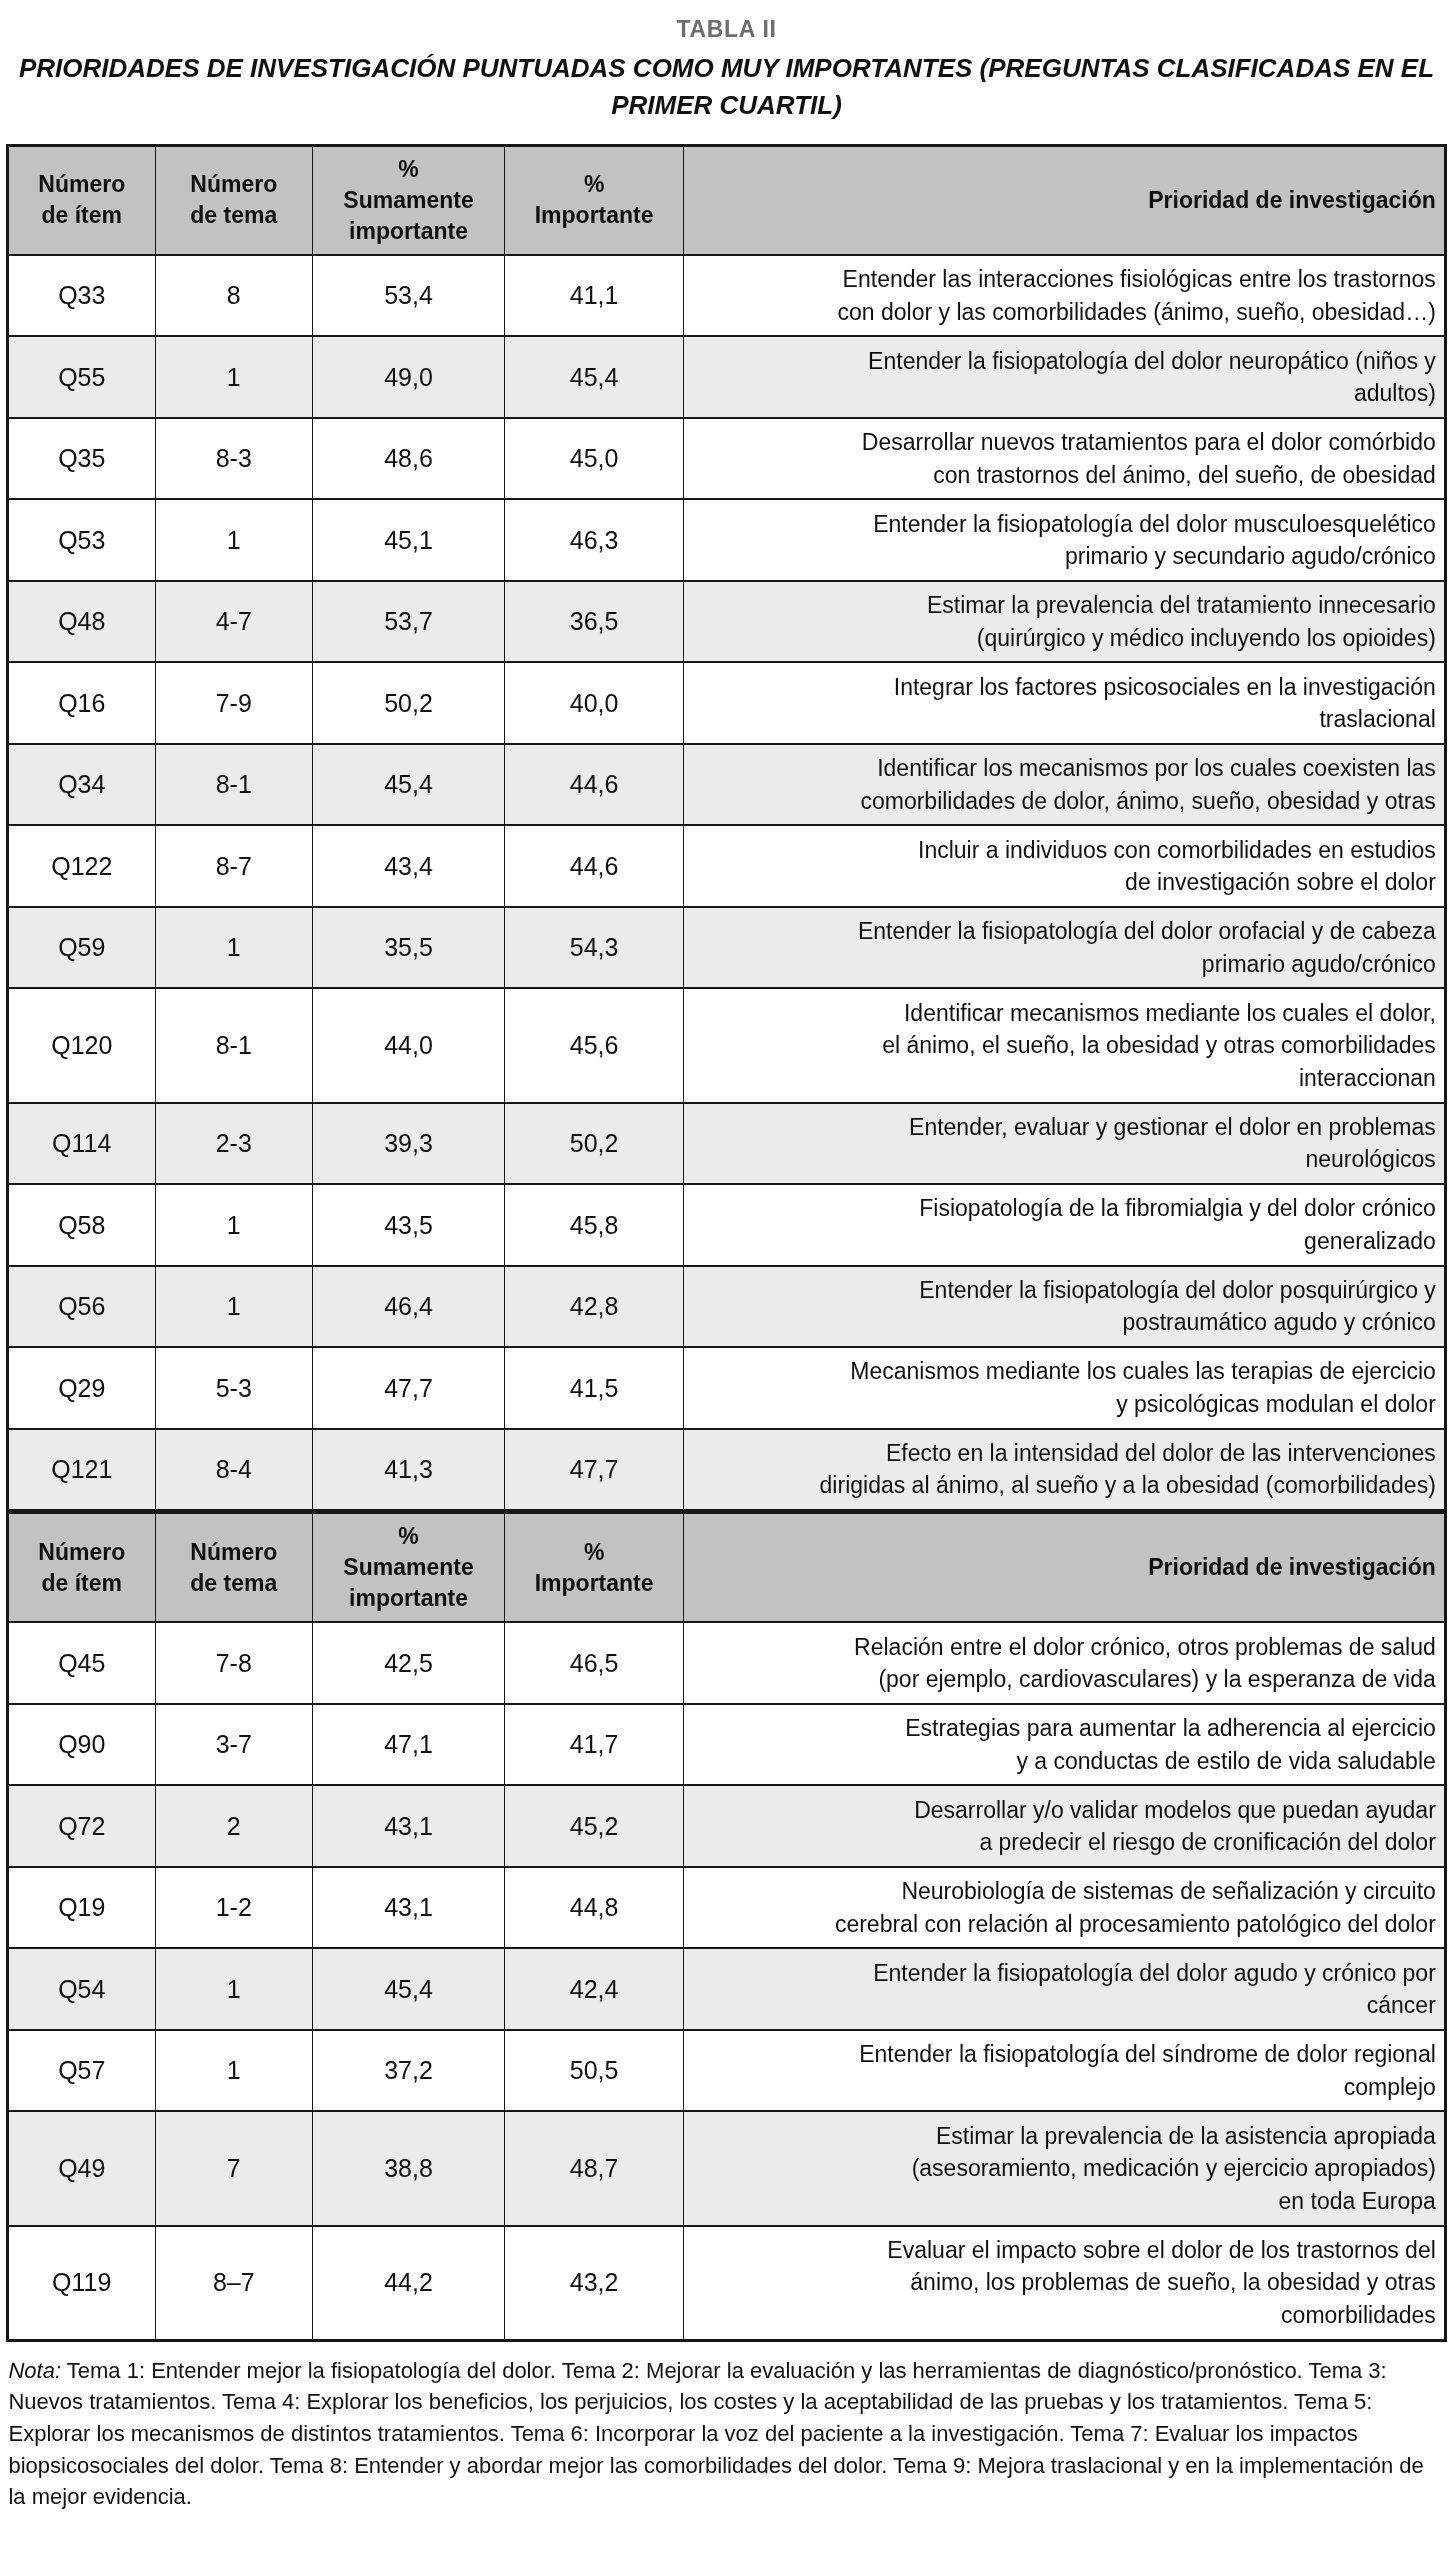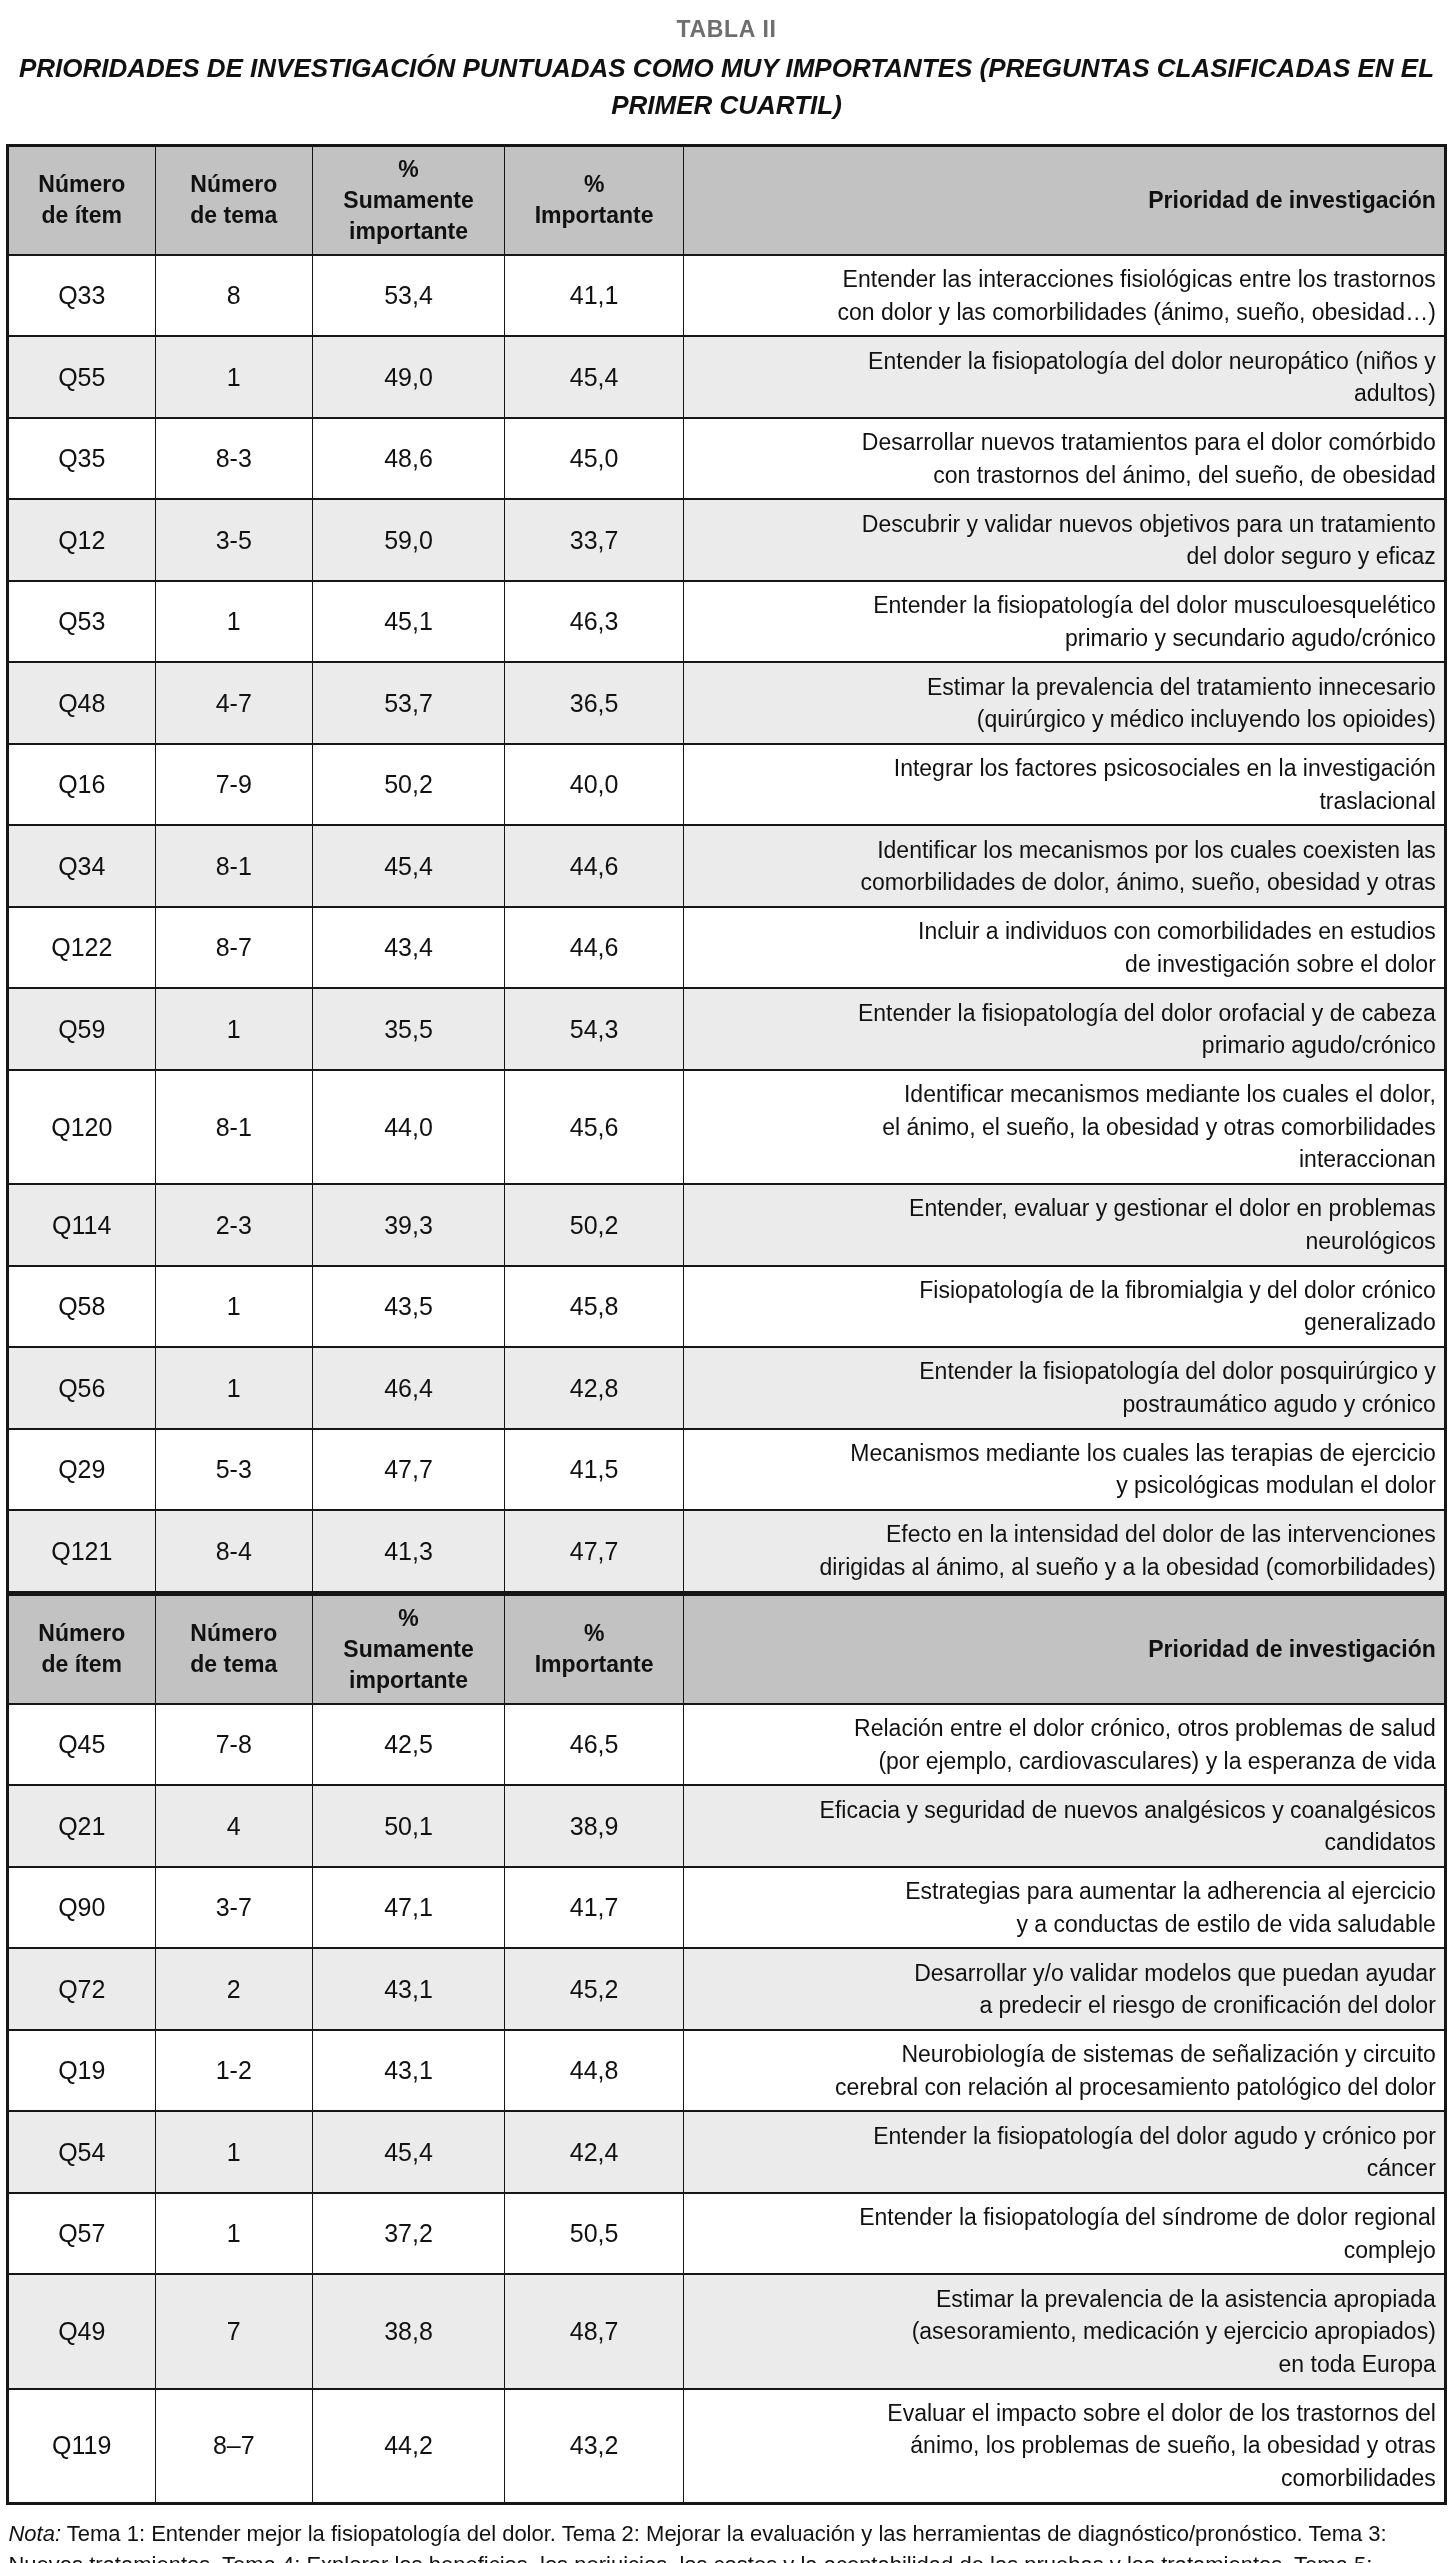--- a/index.html
+++ b/index.html
@@ -132,28 +132,20 @@
 adultos)</td>
         </tr>
         <tr class="data-row">
           <td class="col-center">Q35</td>
           <td class="col-center">8-3</td>
           <td class="col-center">48,6</td>
           <td class="col-center">45,0</td>
           <td class="col-priority">Desarrollar nuevos tratamientos para el dolor comórbido
 con trastornos del ánimo, del sueño, de obesidad</td>
         </tr>
-        <tr class="data-row alt-row">
-          <td class="col-center">Q12</td>
-          <td class="col-center">3-5</td>
-          <td class="col-center">59,0</td>
-          <td class="col-center">33,7</td>
-          <td class="col-priority">Descubrir y validar nuevos objetivos para un tratamiento
-del dolor seguro y eficaz</td>
-        </tr>
         <tr class="data-row">
           <td class="col-center">Q53</td>
           <td class="col-center">1</td>
           <td class="col-center">45,1</td>
           <td class="col-center">46,3</td>
           <td class="col-priority">Entender la fisiopatología del dolor musculoesquelético
 primario y secundario agudo/crónico</td>
         </tr>
         <tr class="data-row alt-row">
           <td class="col-center">Q48</td>
@@ -257,28 +249,20 @@
           <th class="col-priority">Prioridad de investigación</th>
         </tr>
         <tr class="data-row">
           <td class="col-center">Q45</td>
           <td class="col-center">7-8</td>
           <td class="col-center">42,5</td>
           <td class="col-center">46,5</td>
           <td class="col-priority">Relación entre el dolor crónico, otros problemas de salud
 (por ejemplo, cardiovasculares) y la esperanza de vida</td>
         </tr>
-        <tr class="data-row alt-row">
-          <td class="col-center">Q21</td>
-          <td class="col-center">4</td>
-          <td class="col-center">50,1</td>
-          <td class="col-center">38,9</td>
-          <td class="col-priority">Eficacia y seguridad de nuevos analgésicos y coanalgésicos
-candidatos</td>
-        </tr>
         <tr class="data-row">
           <td class="col-center">Q90</td>
           <td class="col-center">3-7</td>
           <td class="col-center">47,1</td>
           <td class="col-center">41,7</td>
           <td class="col-priority">Estrategias para aumentar la adherencia al ejercicio
 y a conductas de estilo de vida saludable</td>
         </tr>
         <tr class="data-row alt-row">
           <td class="col-center">Q72</td>

